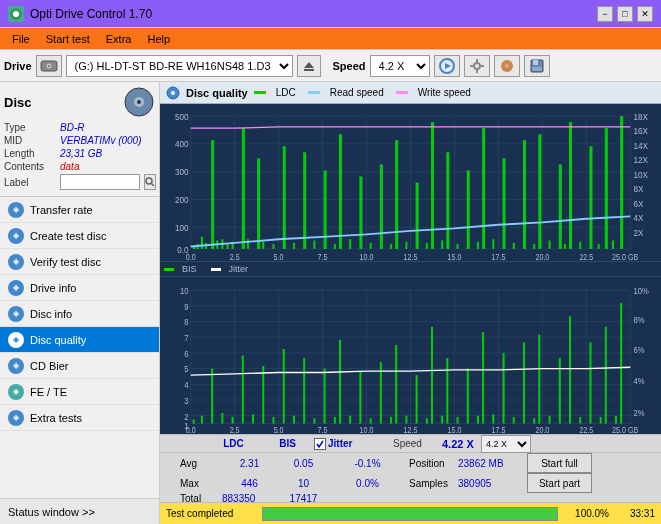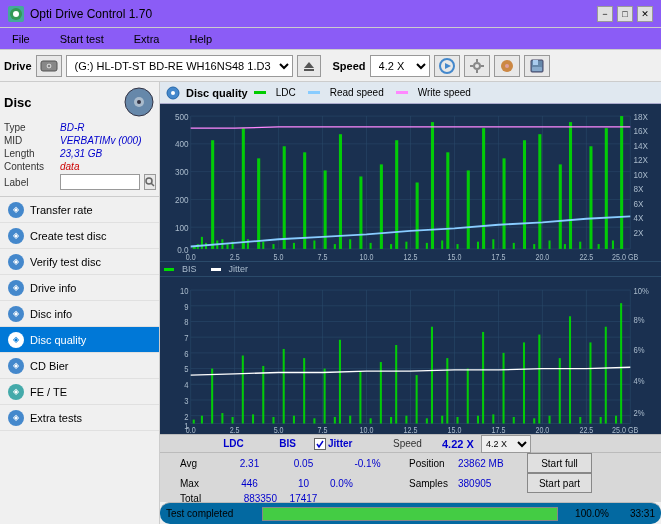--- a/index.html
+++ b/index.html
@@ -6,21 +6,21 @@
     body { width: 661px; height: 524px; background: #f0f0f0; font-family: 'Segoe UI', Tahoma, sans-serif; font-size: 11px; overflow: hidden; }
 
     
     .title-bar { background: #8b5cf6; height: 28px; display: flex; align-items: center; padding: 0 8px; border-bottom: 1px solid #ccc; justify-content: space-between; }
     .title-bar-left { display: flex; align-items: center; gap: 6px; font-size: 12px; font-weight: normal; }
     .title-bar-icon { width: 16px; height: 16px; background: #4a9; border-radius: 2px; display: flex; align-items: center; justify-content: center; color: white; font-size: 8px; }
     .title-bar-controls { display: flex; gap: 4px; }
     .title-btn { width: 16px; height: 16px; border: 1px solid #999; background: #e0e0e0; cursor: pointer; display: flex; align-items: center; justify-content: center; font-size: 9px; }
 
     
-    .menu-bar { background: #8b5cf6; height: 22px; display: flex; align-items: center; padding: 0 4px; border-bottom: 1px solid #ccc; gap: 14px; }
+    .menu-bar { background: #f97316; height: 22px; display: flex; align-items: center; padding: 0 4px; border-bottom: 1px solid #ccc; gap: 0; }
     .menu-item { padding: 2px 8px; cursor: pointer; font-size: 11px; }
 
     
     .drive-bar { background: #f0f0f0; height: 32px; display: flex; align-items: center; padding: 2px 4px; border-bottom: 1px solid #ccc; gap: 4px; }
     .drive-label { font-size: 11px; font-weight: bold; }
     .drive-select { height: 22px; font-size: 11px; border: 1px solid #999; background: white; padding: 0 4px; min-width: 200px; }
     .drive-btn { height: 22px; width: 24px; border: 1px solid #999; background: #e8e8e8; cursor: pointer; display: flex; align-items: center; justify-content: center; }
     .speed-label { font-size: 11px; font-weight: bold; margin-left: 8px; }
     .speed-select { height: 22px; font-size: 11px; border: 1px solid #999; background: white; padding: 0 4px; width: 60px; }
     .drive-icon-btn { height: 22px; width: 26px; border: 1px solid #999; background: #e8e8e8; cursor: pointer; display: flex; align-items: center; justify-content: center; }
@@ -71,21 +71,21 @@
     .stat-bis { width: 50px; text-align: center; }
     .stat-value { color: #0000cc; font-size: 10px; }
 
     .jitter-check { display: flex; align-items: center; gap: 2px; }
     .checkbox { width: 12px; height: 12px; border: 1px solid #666; background: white; display: flex; align-items: center; justify-content: center; }
     .speed-display { color: #0000cc; font-size: 11px; font-weight: bold; }
 
     .start-btn { height: 20px; min-width: 65px; border: 1px solid #888; background: #e0e0e0; cursor: pointer; font-size: 10px; display: flex; align-items: center; justify-content: center; }
 
     
-    .progress-area { height: 22px; background: #0369a1; display: flex; align-items: center; padding: 0 6px; gap: 6px; border-top: 1px solid #bbb; border-radius: 10px; }
+    .progress-area { height: 22px; background: #fde047; display: flex; align-items: center; padding: 0 6px; gap: 6px; border-top: 1px solid #bbb; }
     .progress-text { font-size: 10px; width: 90px; }
     .progress-bar-container { flex: 1; height: 14px; border: 1px solid #888; background: white; }
     .progress-bar-fill { height: 100%; background: #44cc44; }
     .progress-pct { font-size: 10px; width: 45px; text-align: right; }
     .progress-time { font-size: 10px; width: 40px; text-align: right; }
   </style>
 </head>
 <body>
 
 <div class="title-bar">
@@ -237,20 +237,23 @@
       <div class="nav-item">
         <div class="nav-icon teal">◈</div>
         <span>FE / TE</span>
       </div>
       <div class="nav-item">
         <div class="nav-icon blue">◈</div>
         <span>Extra tests</span>
       </div>
     </div>
 
+    <div class="status-window">
+      <span>Status window &gt;&gt; </span>
+    </div>
   </div>
 
   <div class="content">
 
     <div class="disc-quality-header">
       <svg width="14" height="14" viewBox="0 0 14 14">
           <circle cx="7" cy="7" r="6" fill="#4488cc" stroke="#2266aa" stroke-width="1"></circle>
           <circle cx="7" cy="7" r="2" fill="white"></circle>
         </svg>
       <span class="dq-title">Disc quality</span>
@@ -546,29 +549,29 @@
         <span class="stat-value" style="width:75px;text-align:center;">-0.1%</span>
         <span style="font-size:10px;width:45px;">Position</span>
         <span class="stat-value" style="width:65px;">23862 MB</span>
         <button class="start-btn">Start full</button>
       </div>
 
       <div class="stats-row">
         <span style="width:38px;font-size:10px;">Max</span>
         <span class="stat-value" style="width:55px;text-align:center;">446</span>
         <span class="stat-value" style="width:45px;text-align:center;">10</span>
-        <span class="stat-value" style="width:75px;text-align:left;">0.0%</span>
+        <span class="stat-value" style="width:75px;text-align:center;">0.0%</span>
         <span style="font-size:10px;width:45px;">Samples</span>
         <span class="stat-value" style="width:65px;">380905</span>
         <button class="start-btn">Start part</button>
       </div>
 
       <div class="stats-row">
         <span style="width:38px;font-size:10px;">Total</span>
-        <span class="stat-value" style="width:55px;text-align:right;">883350</span>
+        <span class="stat-value" style="width:55px;text-align:left;">883350</span>
         <span class="stat-value" style="width:45px;text-align:center;">17417</span>
       </div>
     </div>
 
     <div class="progress-area">
       <span class="progress-text">Test completed</span>
       <div class="progress-bar-container">
         <div class="progress-bar-fill" style="width:100%;"></div>
       </div>
       <span class="progress-pct">100.0%</span>

